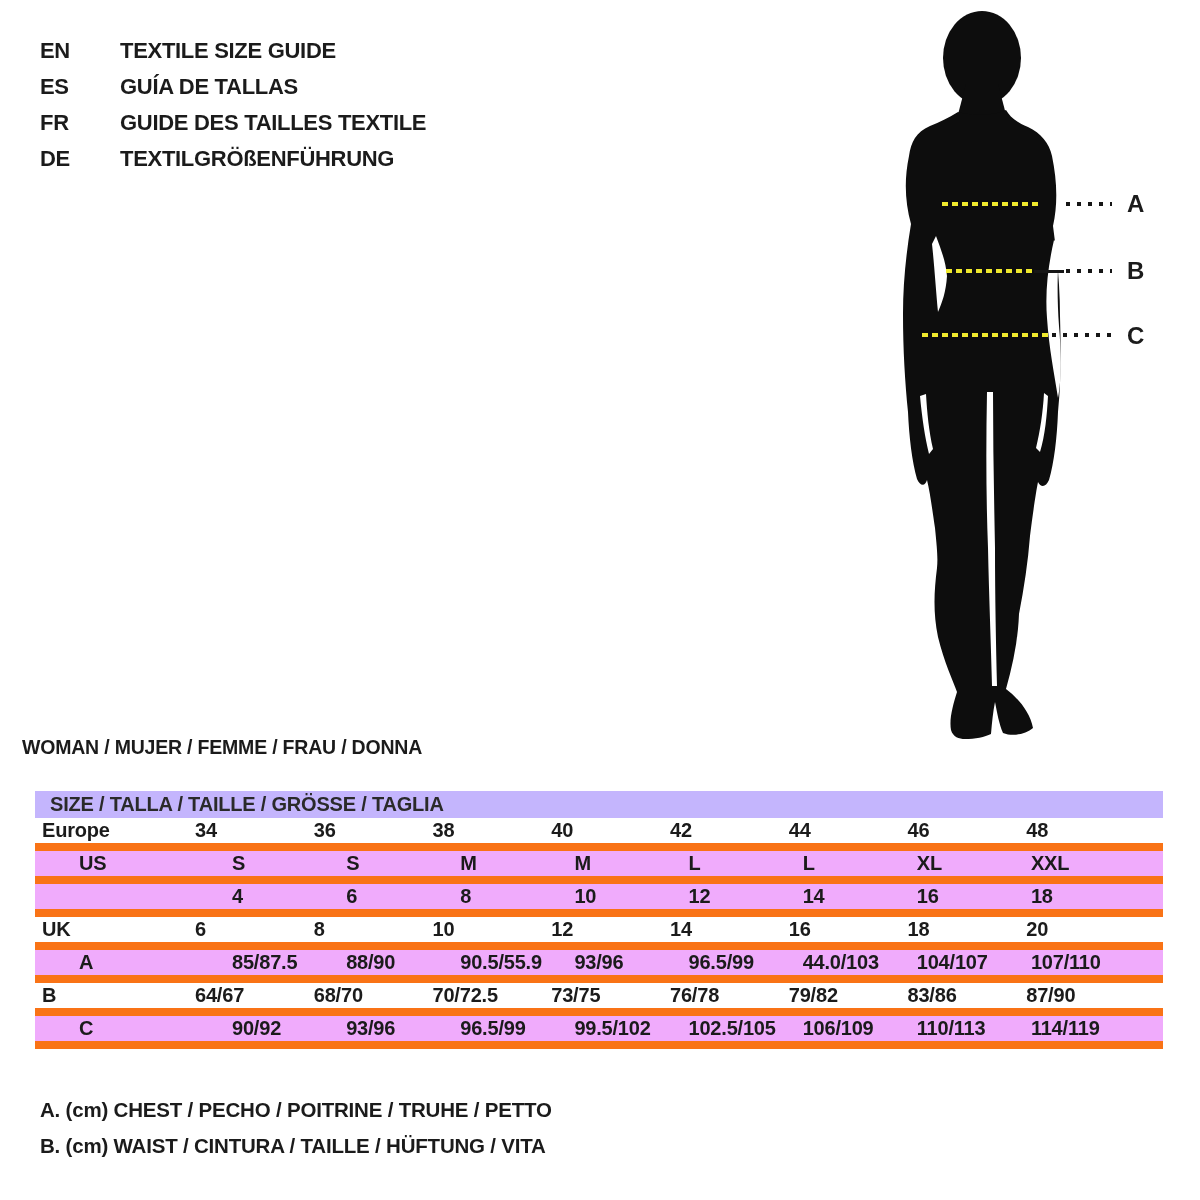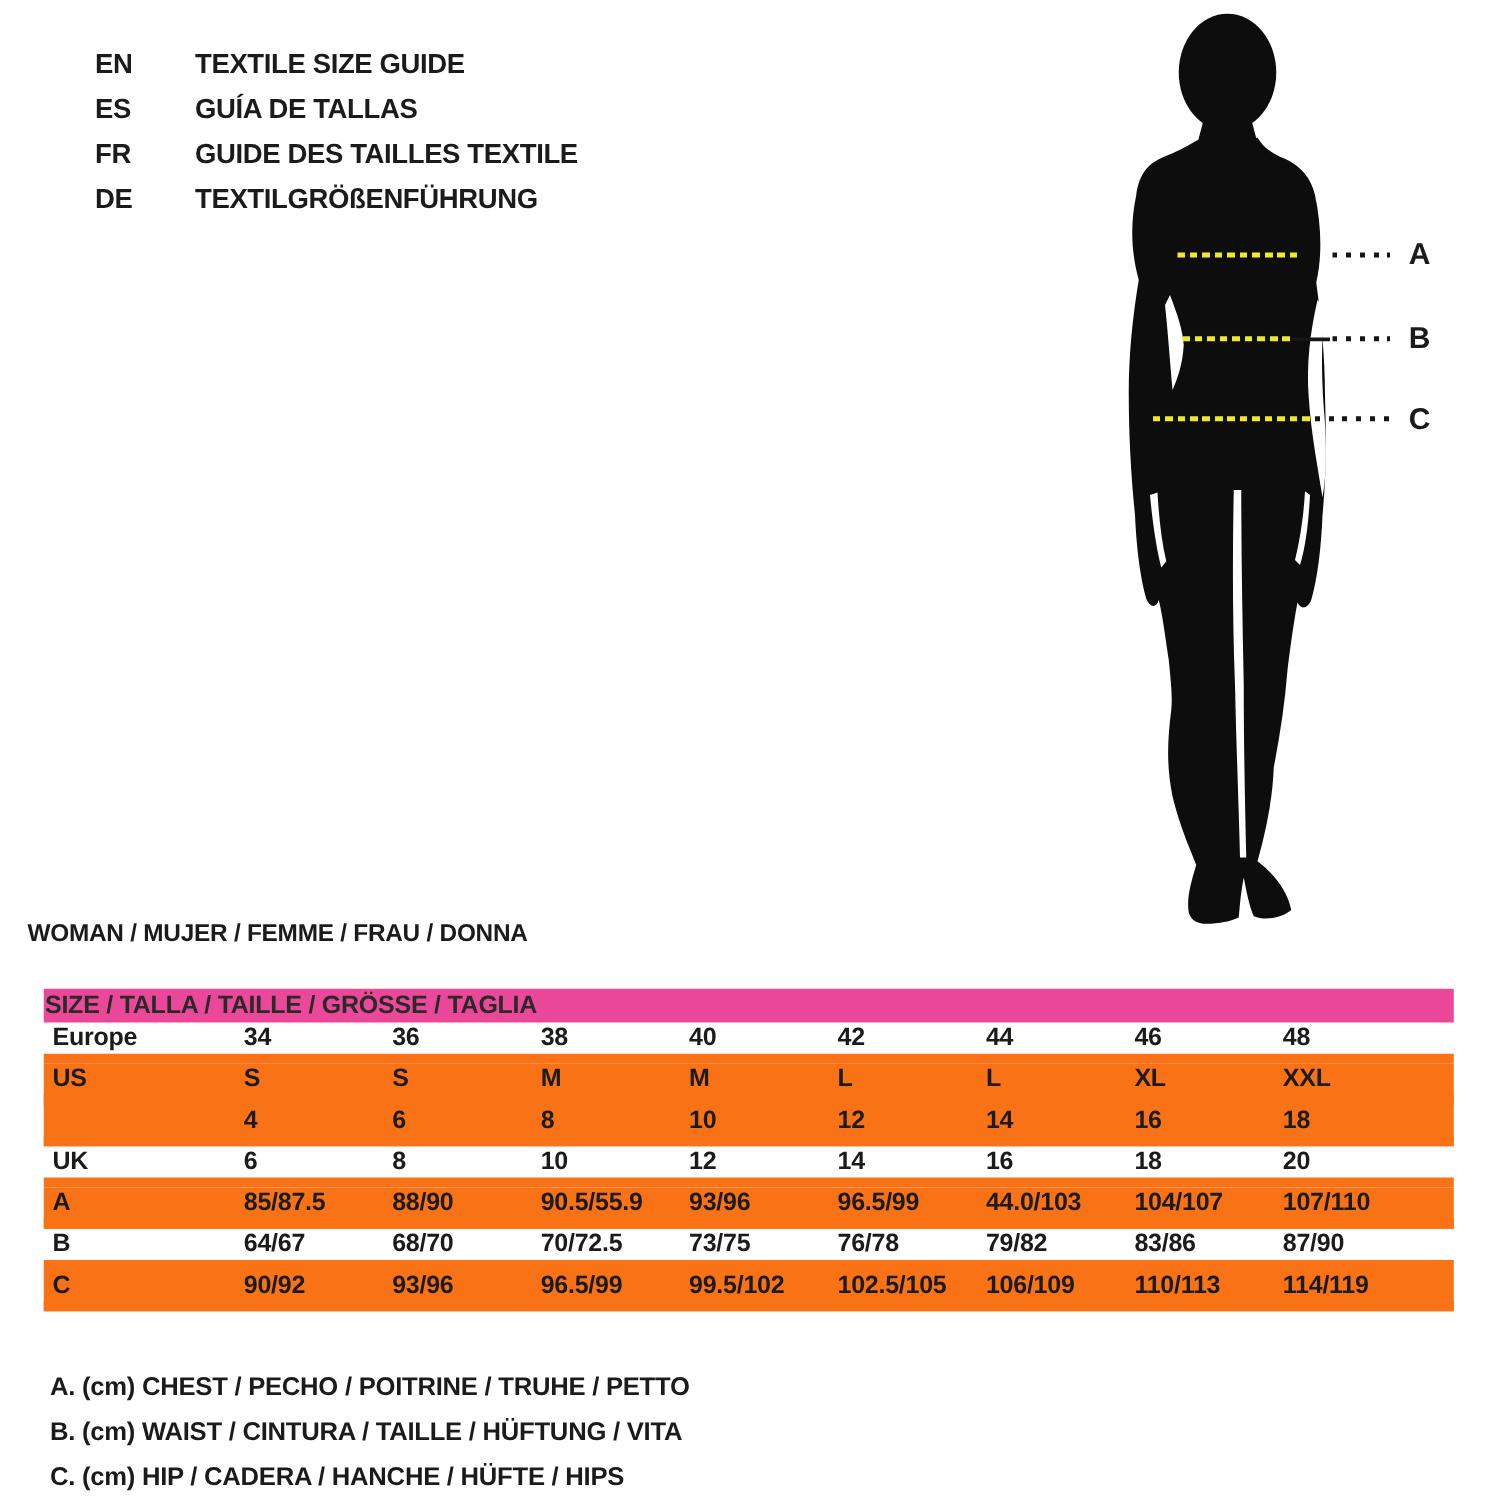--- a/index.html
+++ b/index.html
@@ -4,41 +4,41 @@
 <style>
   html,body{margin:0;padding:0;}
   body{
     width:1200px;height:1200px;position:relative;background:#ffffff;
     font-family:"Liberation Sans","DejaVu Sans",sans-serif;
     color:#1b1b1b;overflow:hidden;
   }
   
   .lang-list{position:absolute;left:40px;top:33px;}
   .lang-row{display:flex;line-height:36px;font-size:22px;font-weight:700;letter-spacing:-0.3px;white-space:nowrap;}
-  .lang-code{width:80px;margin-left:36px;}
+  .lang-code{width:80px;}
   
   .figure-svg{position:absolute;left:860px;top:0px;width:340px;height:760px;}
   .measure-yellow{position:absolute;height:4px;
     background:repeating-linear-gradient(90deg,#efe92d 0 6px,transparent 6px 10px);}
   .measure-dots{position:absolute;height:4px;
     background:repeating-linear-gradient(90deg,#161616 0 4px,transparent 4px 11px);}
   .measure-solid{position:absolute;height:3px;background:#161616;}
   .measure-label{position:absolute;font-size:24px;font-weight:700;}
   
   .gender-heading{position:absolute;left:22px;top:736px;font-size:19.5px;font-weight:700;letter-spacing:-0.2px;white-space:nowrap;}
   
   .size-table{position:absolute;left:35px;top:791px;width:1128px;}
   .size-table-header{
-    height:27px;line-height:27px;background:#ec4899;
-    font-size:20px;font-weight:700;padding-left:1px;letter-spacing:-0.2px;
+    height:27px;line-height:27px;background:#c4b5fd;
+    font-size:20px;font-weight:700;padding-left:15px;letter-spacing:-0.2px;
     box-sizing:border-box;color:#2a2a2a;
   }
   .size-row{display:flex;align-items:center;height:33px;box-sizing:border-box;
     border-bottom:8px solid #f97316;font-size:20px;font-weight:700;letter-spacing:-0.2px;}
-  .size-row.shaded{background:#f97316;}
+  .size-row.shaded{background:#f0abfc;padding-left:37px;}
   .row-label{width:160px;padding-left:7px;box-sizing:border-box;}
   .row-values{flex:1;display:flex;padding-right:18px;}
   .row-values .cell{flex:1;text-align:left;white-space:nowrap;}
   
   .legend{position:absolute;left:40px;top:1092px;}
   .legend-line{line-height:36px;font-size:20.5px;font-weight:700;letter-spacing:-0.2px;white-space:nowrap;}
 </style>
 </head>
 <body>
 
@@ -237,14 +237,13 @@
           <div class="cell">110/113</div>
           <div class="cell">114/119</div>
         </div>
   </div>
     </div>
 </div>
 
 <div class="legend">
   <div class="legend-line">A. (cm) CHEST / PECHO / POITRINE / TRUHE / PETTO</div>
   <div class="legend-line">B. (cm) WAIST / CINTURA / TAILLE / HÜFTUNG / VITA</div>
-  <div class="legend-line">C. (cm) HIP / CADERA / HANCHE / HÜFTE / HIPS</div>
 </div>
 
 </body></html>

